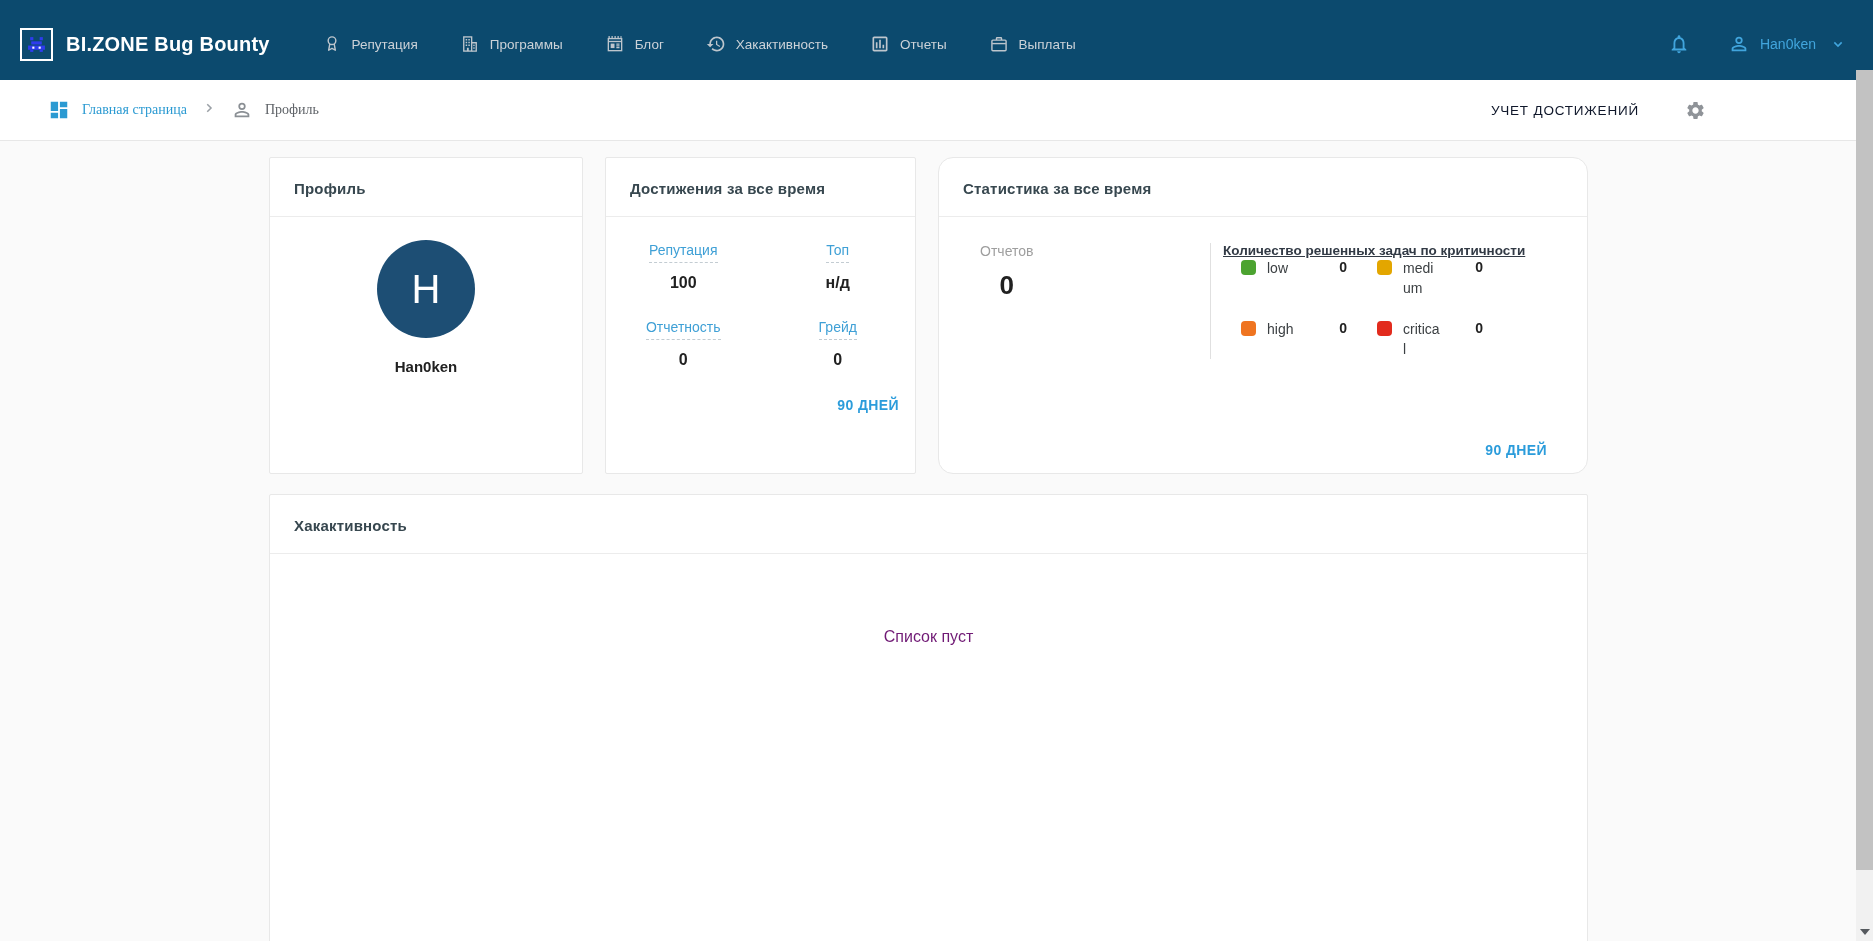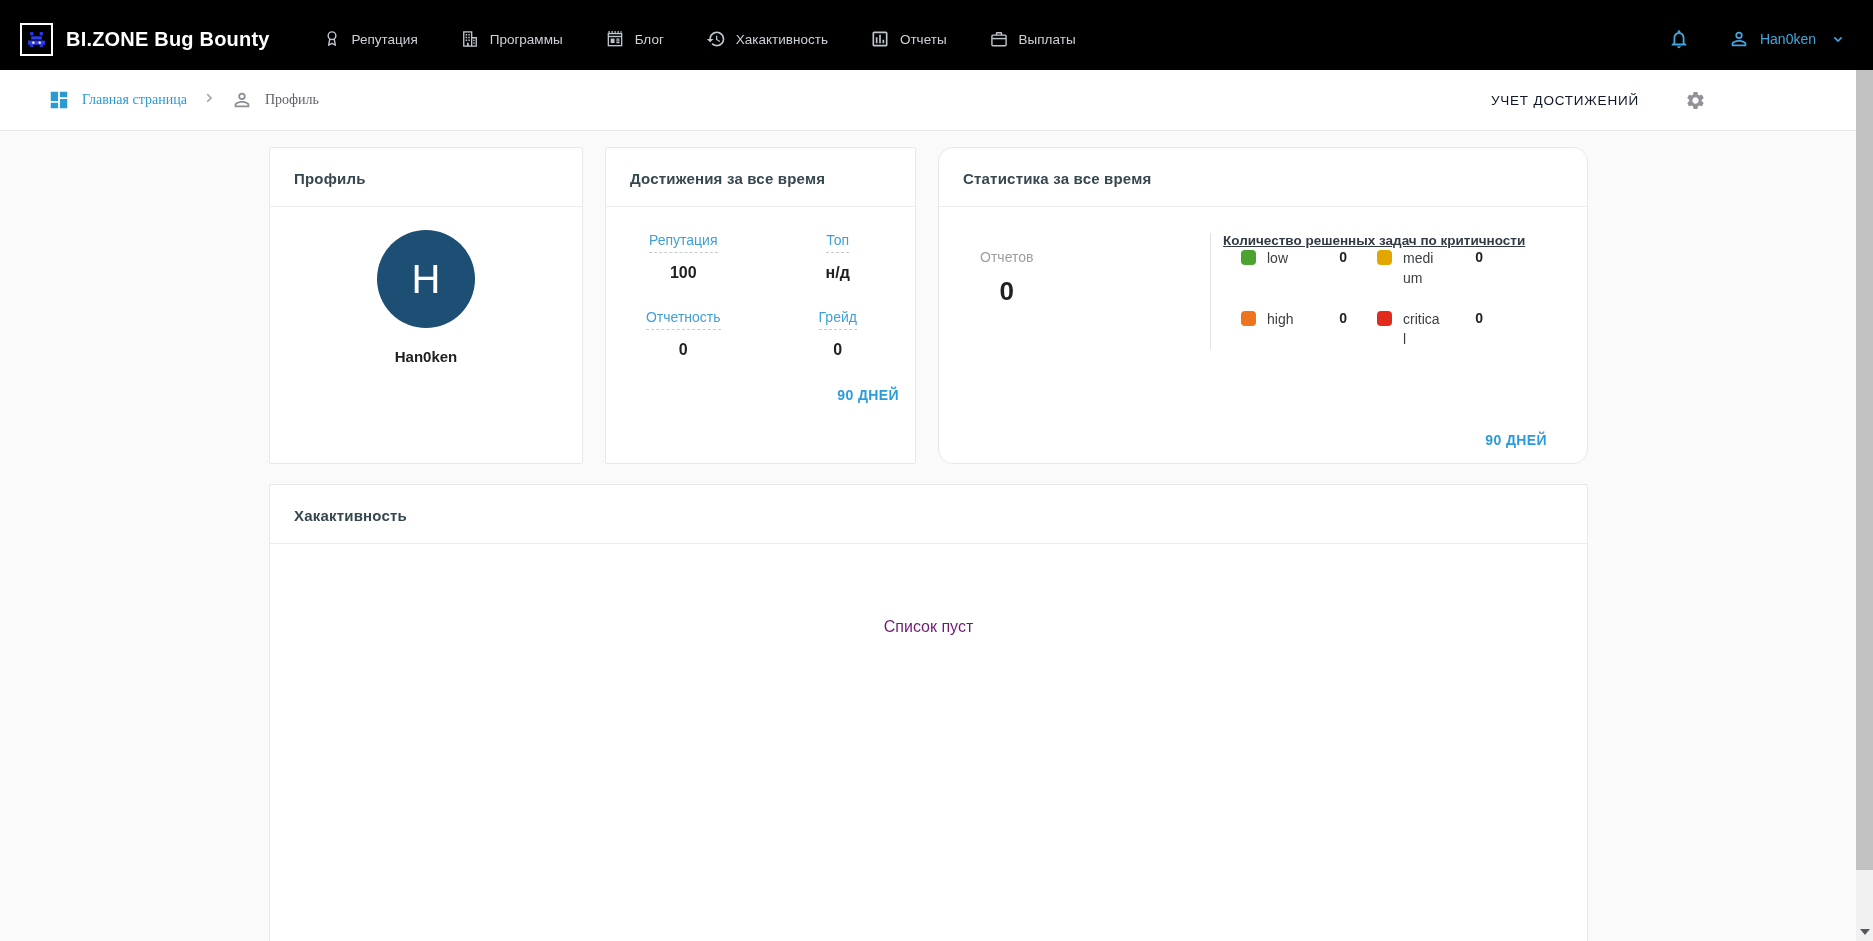--- a/index.html
+++ b/index.html
@@ -6,21 +6,21 @@
   html,body { width:1873px; height:941px; overflow:hidden; }
   body {
     font-family:"Liberation Sans", sans-serif;
     background:#fafafa;
     position:relative;
     color:#212121;
   }
 
   
   .navbar {
-    height:70px; background:#000000;
+    height:80px; background:#0c4a6e;
     display:flex; align-items:center;
     padding:8px 27px 0 20px;
   }
   .logo { display:flex; align-items:center; gap:13px; cursor:pointer; }
   .logo-box {
     width:33px; height:33px; border:2px solid #ffffff;
     display:flex; align-items:center; justify-content:center;
     background:transparent;
   }
   .logo-text { color:#ffffff; font-size:20px; font-weight:bold; letter-spacing:.2px; white-space:nowrap; }
@@ -87,21 +87,21 @@
     display:inline-block; color:#3fa0d6; font-size:14px;
     border-bottom:1px dashed #c3ccd2; padding-bottom:4px; cursor:pointer;
   }
   .ach-value { margin-top:11px; font-size:16px; font-weight:bold; color:#212121; }
   .ach-link-row { margin-top:27px; text-align:right; padding-right:16px; }
   .period-link { color:#2b9cdb; font-size:14px; font-weight:bold; letter-spacing:.4px; cursor:pointer; white-space:nowrap; }
 
   
   .stats-card { flex:1 1 auto;border-radius:15px; }
   .stats-body { flex:1; display:flex; align-items:flex-start; padding-top:26px; }
-  .totals { display:flex; width:271px; flex:0 0 auto;margin-top:16px; }
+  .totals { display:flex; width:271px; flex:0 0 auto; }
   .total-cell { width:50%; text-align:center; }
   .total-label { color:#9e9e9e; font-size:14px; }
   .total-value { margin-top:11px; font-size:26px; font-weight:bold; color:#212121; }
   .total-suffix { font-weight:normal; }
   .crit-section { border-left:1px solid #e0e0e0; padding-left:12px; flex:1; }
   .crit-title { font-size:13.5px; font-weight:bold; color:#323a45;text-decoration:underline; }
   .crit-grid { display:grid; grid-template-columns:136px 136px; row-gap:20px; margin-left:18px; }
   .crit-item { display:flex; align-items:flex-start; }
   .crit-sq { width:15px; height:15px; border-radius:4px; margin-top:2px; flex:0 0 auto; }
   .crit-label { margin-left:11px; width:38px; font-size:14px; color:#3c4043; word-break:break-all; line-height:1.45; }

